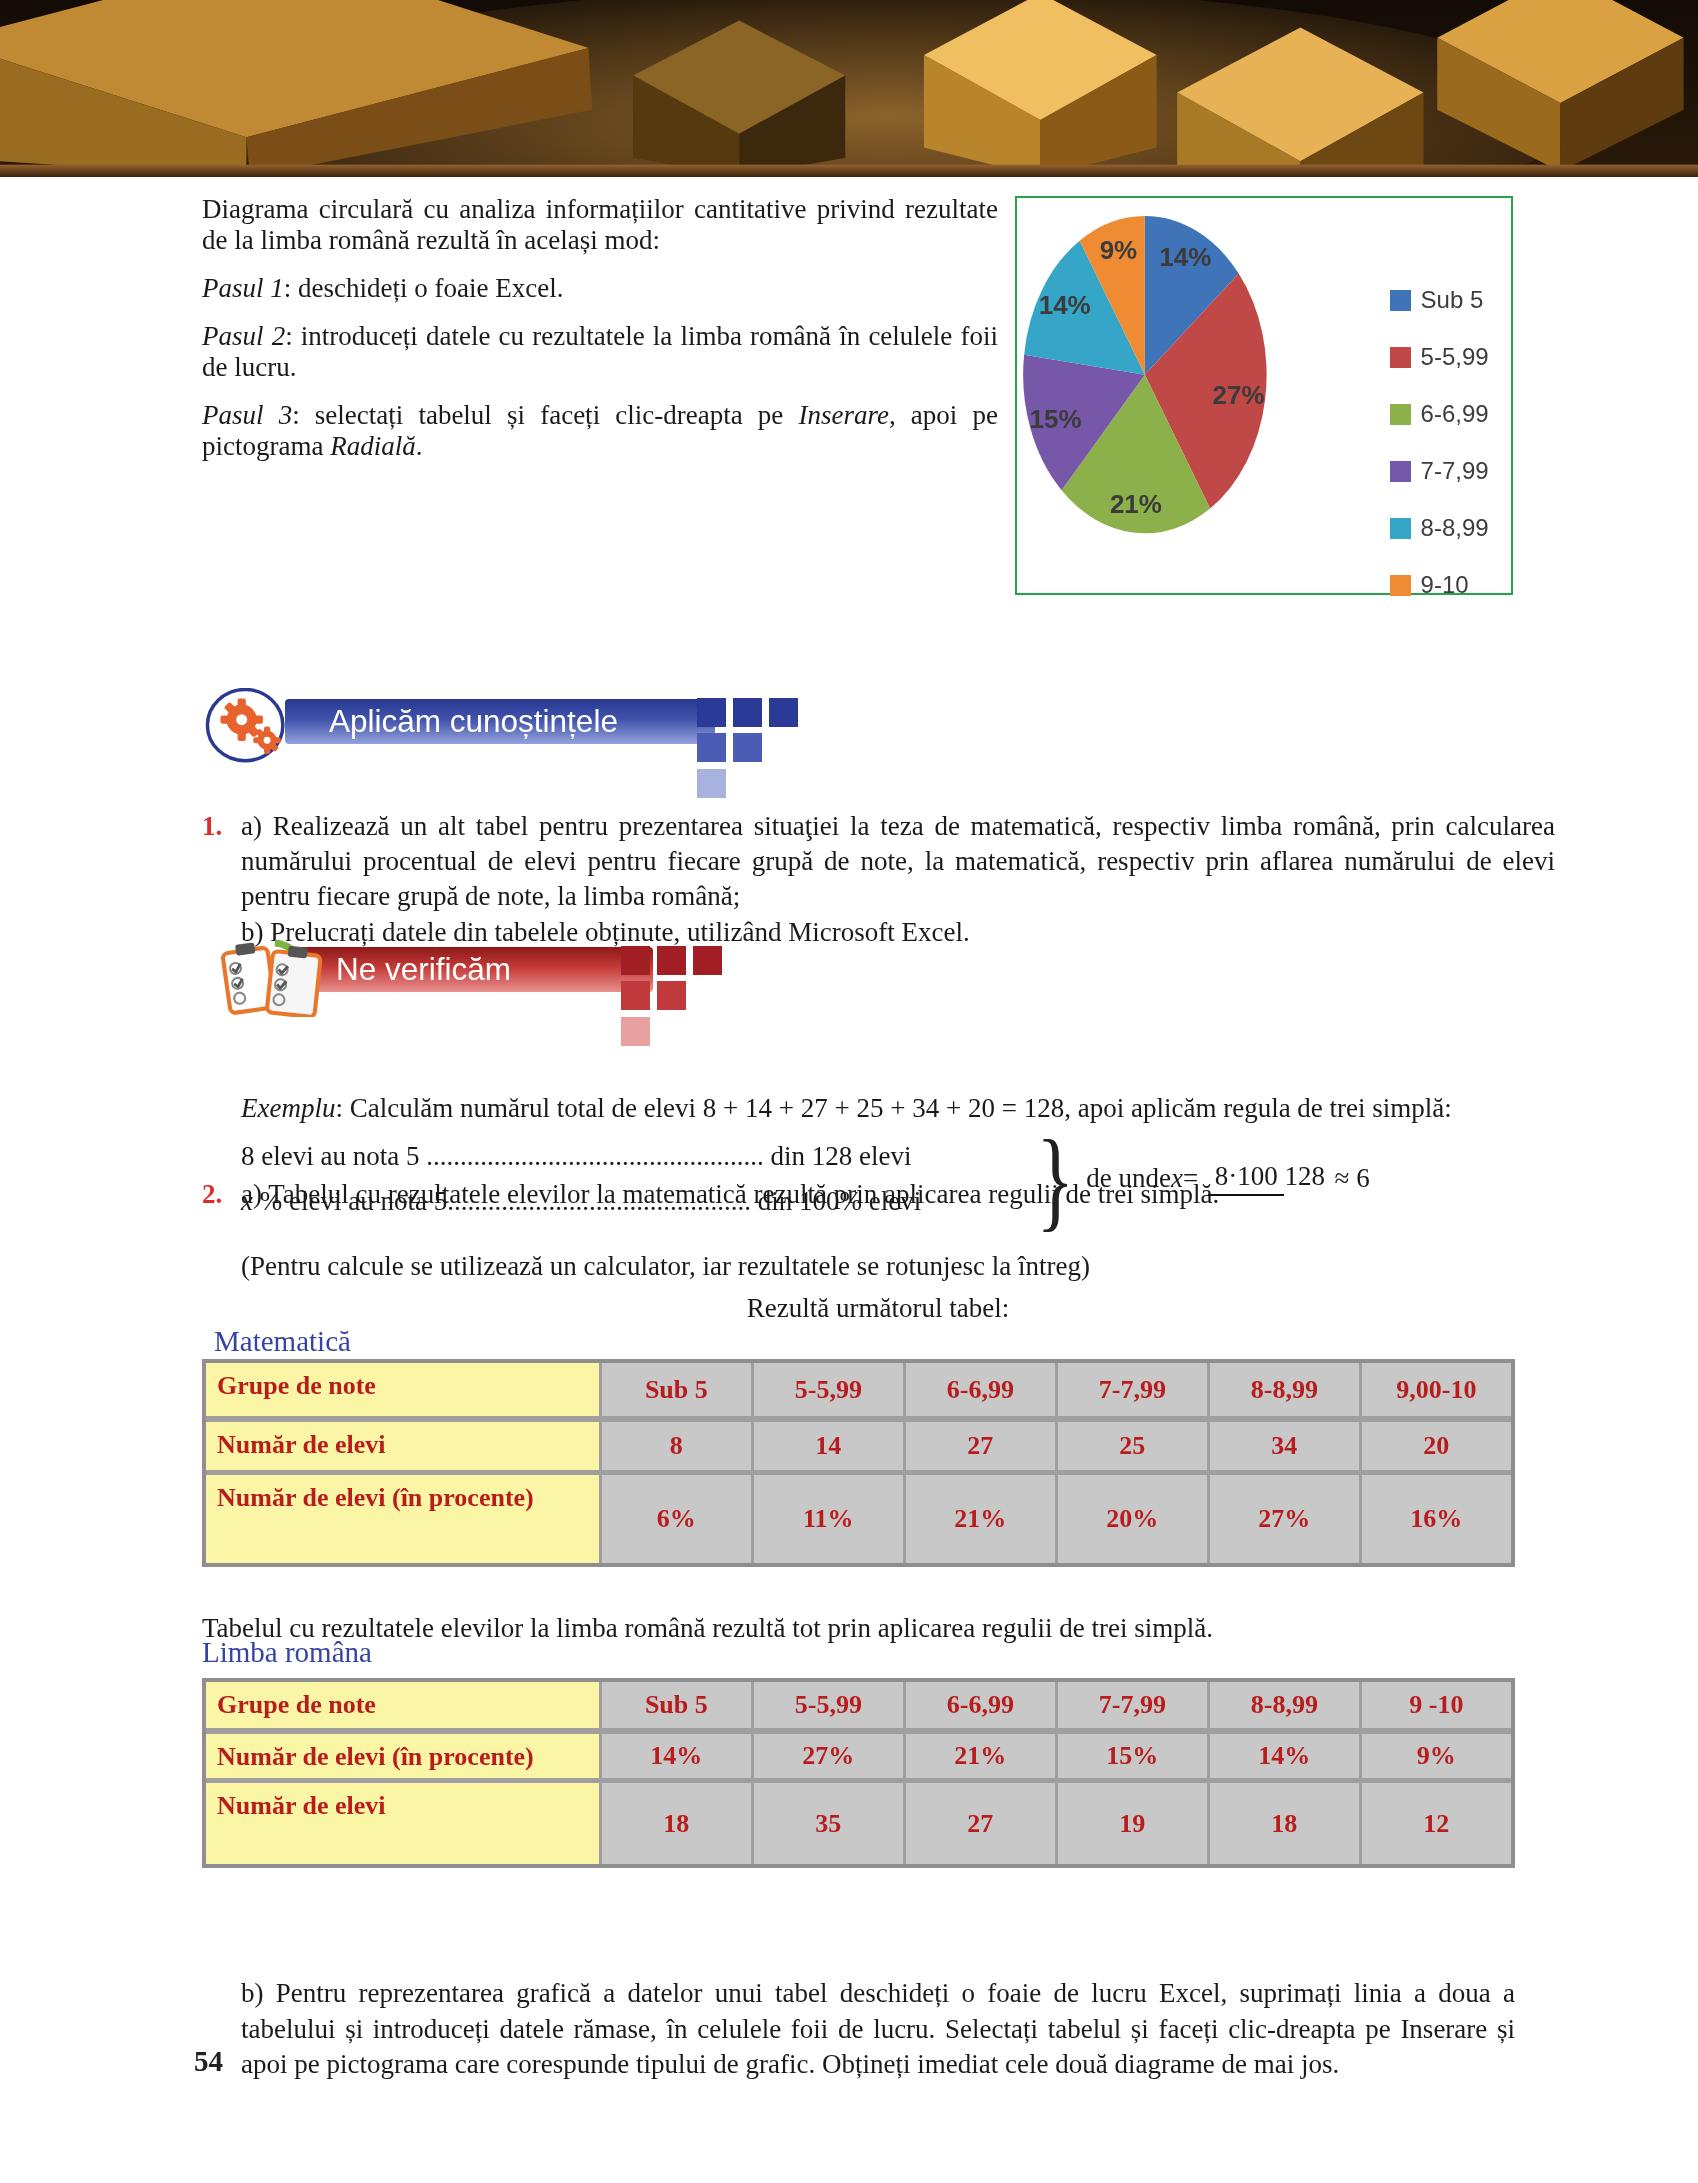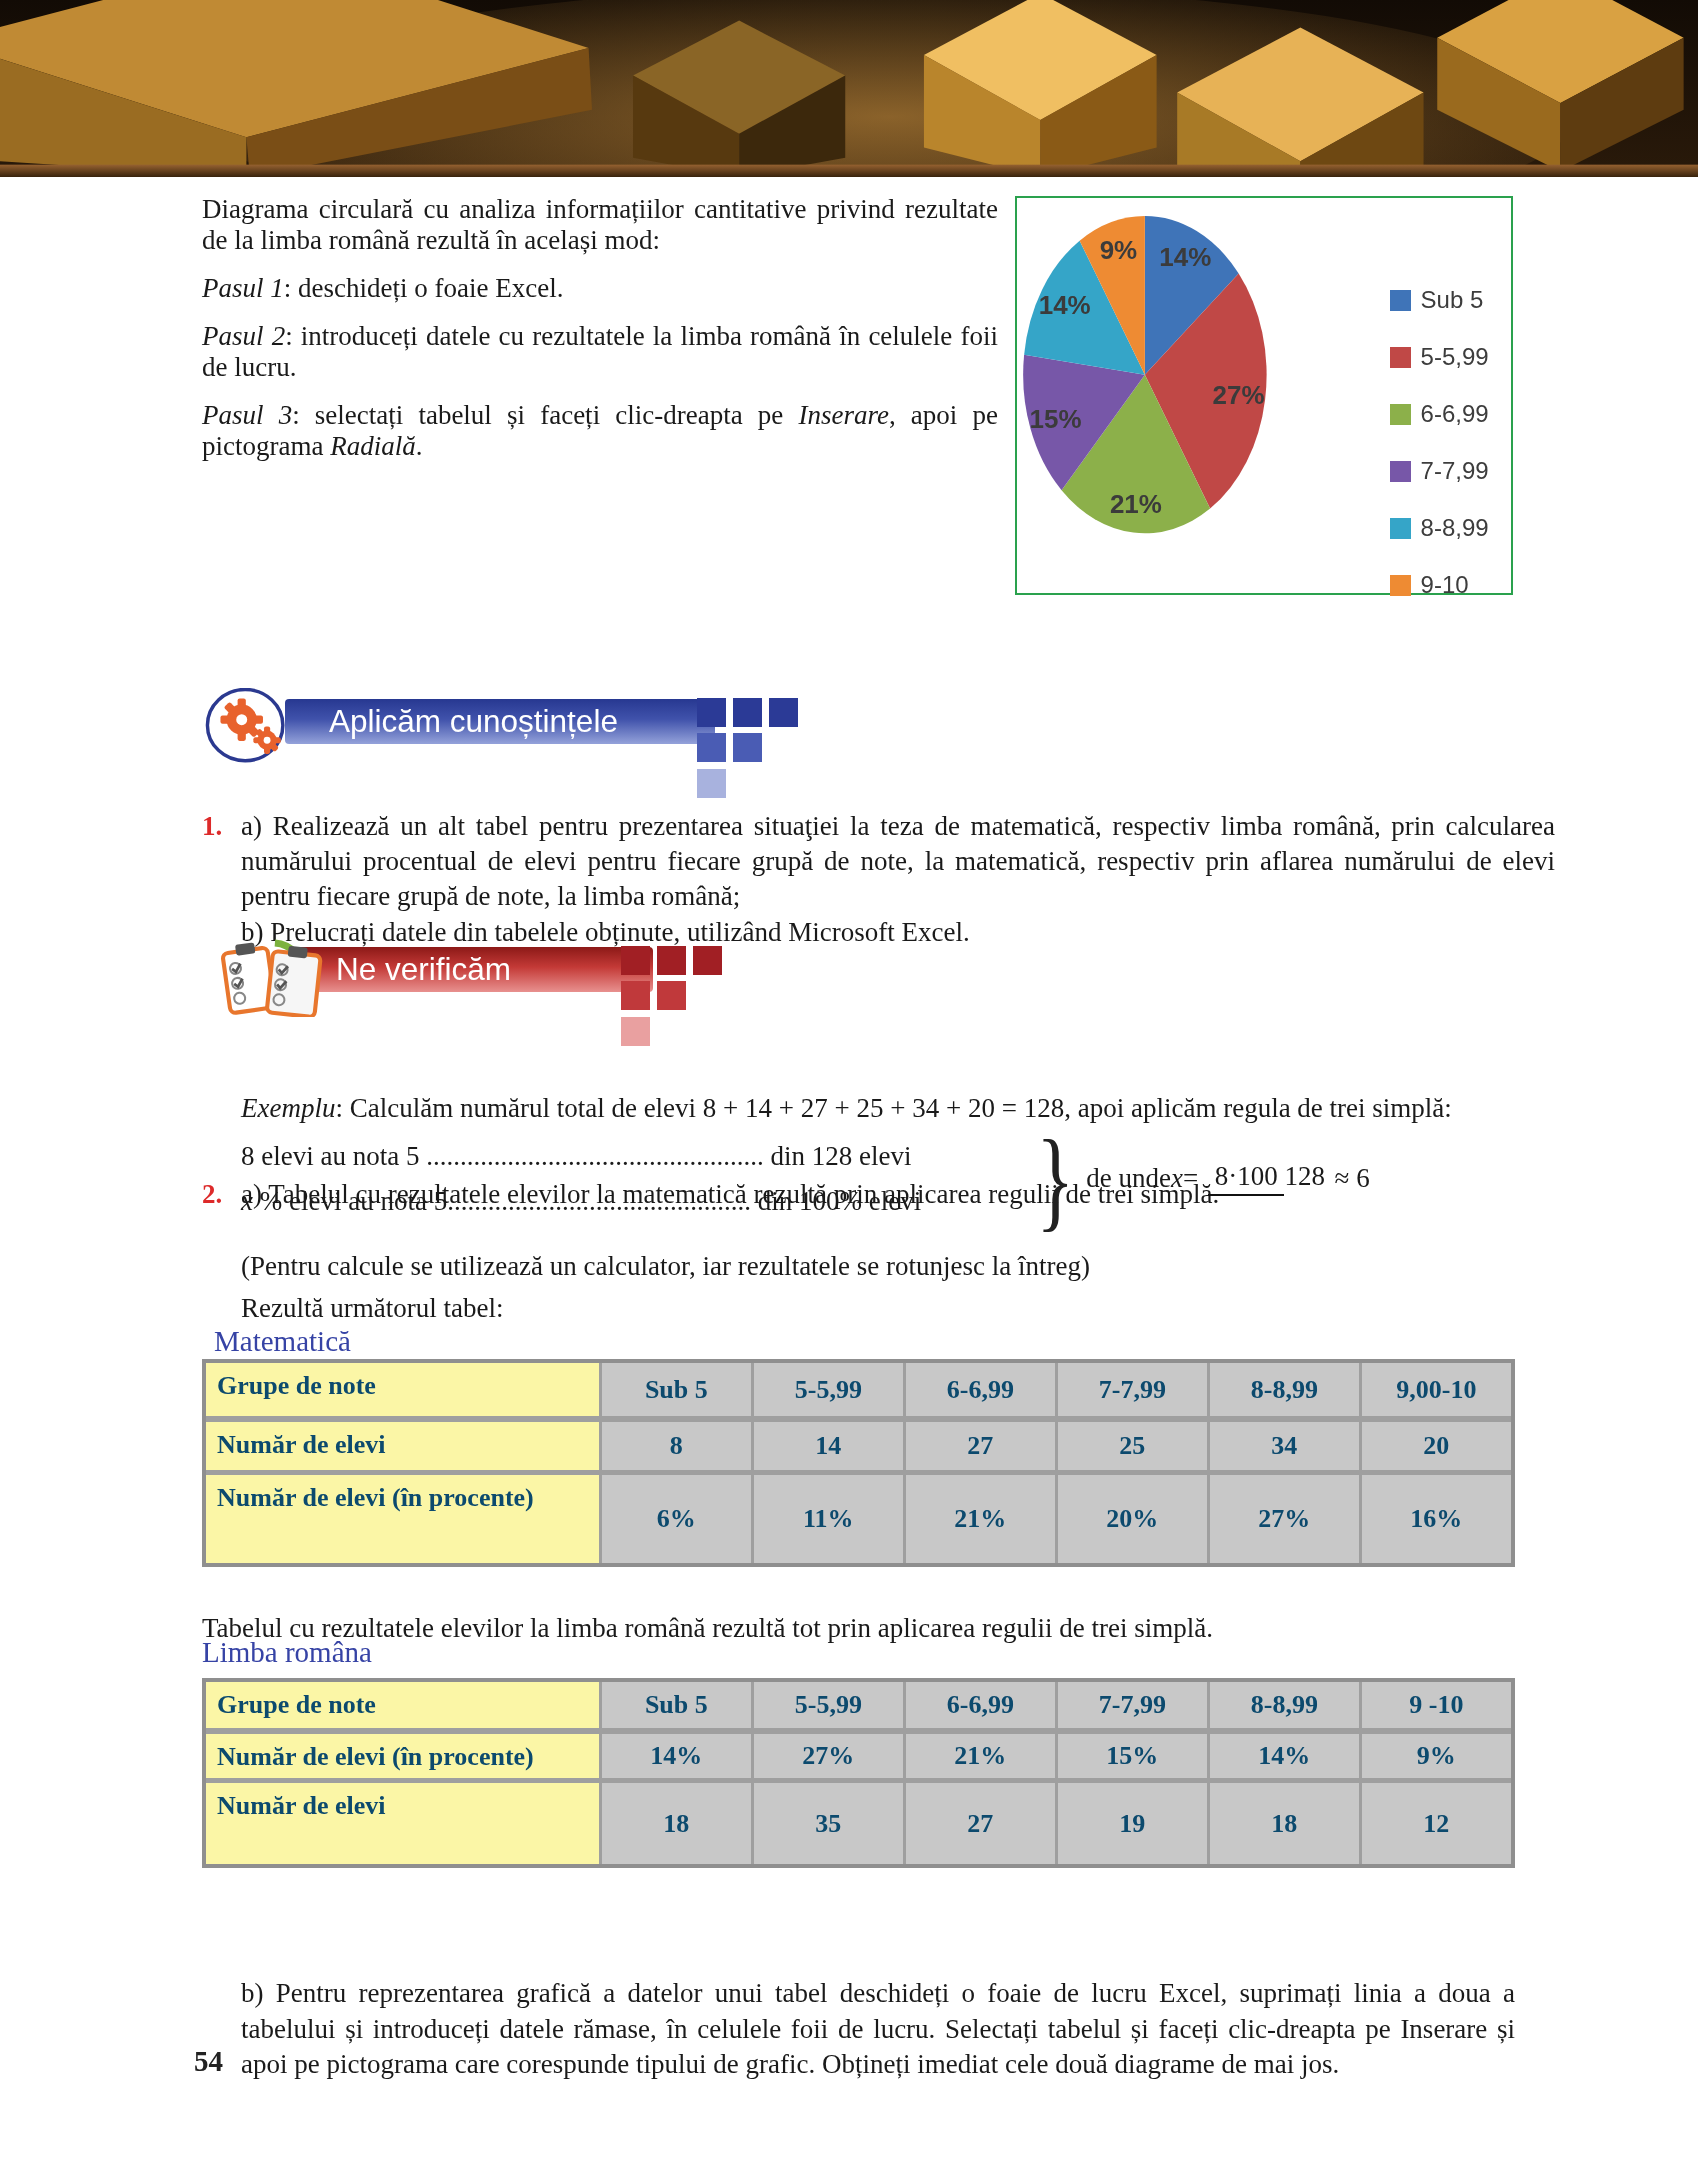--- a/index.html
+++ b/index.html
@@ -46,21 +46,21 @@
 
   
   .abs{position:absolute;font-size:27px;}
   .hang{padding-left:39px;position:relative;text-align:justify;line-height:1.3;}
   .hang .num{position:absolute;left:0;top:0;color:#dd2a2a;font-weight:bold;}
   .item1a{left:202px;top:782px;width:1314px;}
   .item1b{left:241px;top:890px;width:1273px;}
   .item2a{left:202px;top:1018px;width:1314px;}
   .exemplu{left:241px;top:1062px;width:1274px;text-align:justify;line-height:1.42;}
   .note-line{left:241px;top:1224px;width:1274px;}
-  .rezulta-line{left:241px;top:1266px;width:1274px;}
+  .rezulta-line{left:241px;top:1266px;width:1274px;text-align:center;}
   .para-between{left:202px;top:1586px;width:1314px;}
   .para-b{left:241px;top:1949px;width:1274px;text-align:justify;line-height:1.32;}
 
   
   .formula{position:absolute;left:241px;top:1122px;width:1218px;display:flex;align-items:center;}
   .formula .rules{width:787px;font-size:27px;line-height:45px;}
   .formula .brace{font-size:113px;font-weight:400;color:#222;transform:scale(.7,1.0);
                   margin:0 4.1px 0 0;line-height:1;}
   .formula .concl{display:flex;align-items:center;font-size:27px;white-space:nowrap;}
   .frac{display:inline-flex;flex-direction:row;text-align:center;margin:0 9.6px;vertical-align:middle;}
@@ -71,21 +71,21 @@
   .blue-head{position:absolute;left:202px;font-size:29px;color:#3643a5;}
   .head-mat{top:1313px;}
   .head-rom{top:1636px;}
 
   
   .tbl{position:absolute;left:202px;width:1313px;display:grid;
        grid-template-columns:393px repeat(6,1fr);gap:5.5px 2.7px;
        background:#9f9f9f;border:4.8px solid #8f8f8f;box-sizing:border-box;}
   .t1{top:1359px;grid-template-rows:53px 48px 88px;}
   .t2{top:1678px;grid-template-rows:46px 44px 81px;}
-  .cell{font-size:26px;font-weight:bold;color:#0c4a6e;display:flex;}
+  .cell{font-size:26px;font-weight:bold;color:#b91c1c;display:flex;}
   .cell.lbl{background:#fbf6a6;justify-content:flex-start;align-items:flex-start;
             padding:8.2px 0 0 11px;}
   .cell.val{background:#c8c8c8;justify-content:center;align-items:center;text-align:center;}
 
   
   .page-num{position:absolute;left:194px;top:2045px;font-size:29px;font-weight:bold;color:#222;}
 </style>
 </head>
 <body>
 

